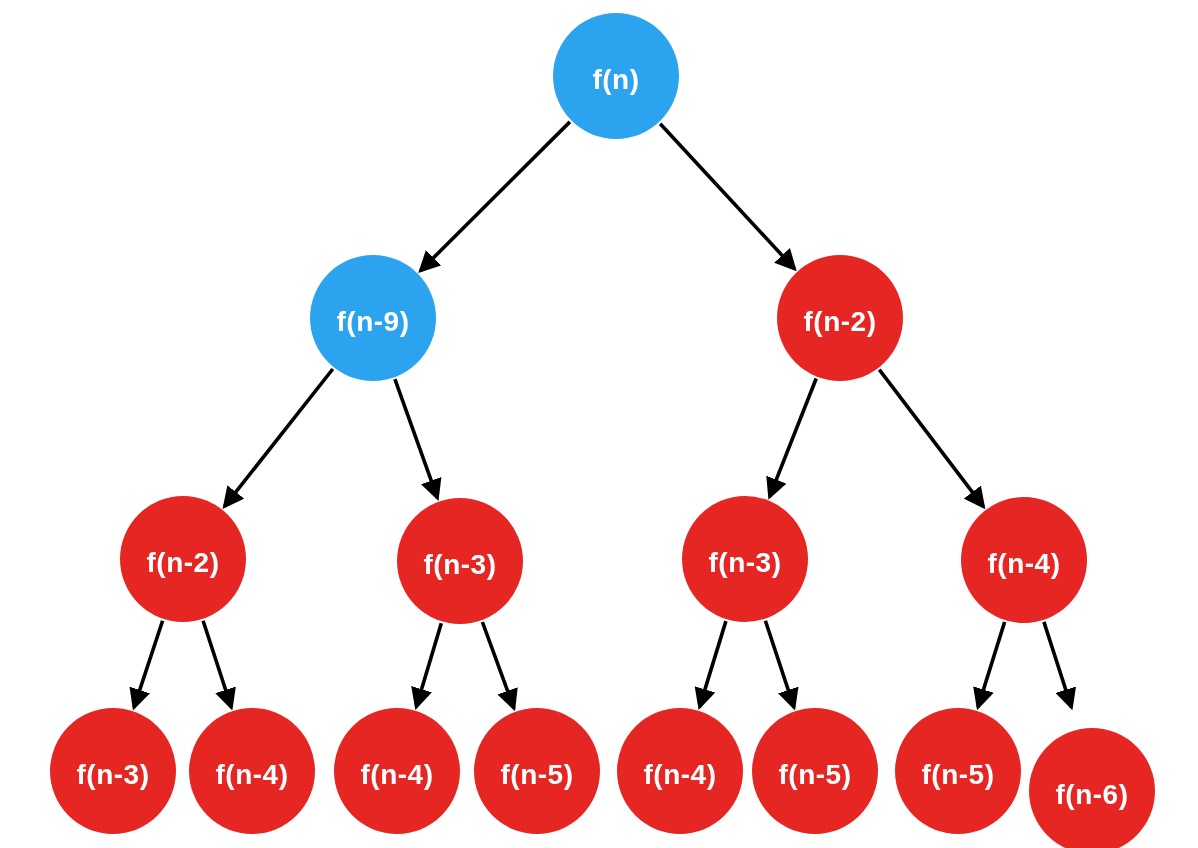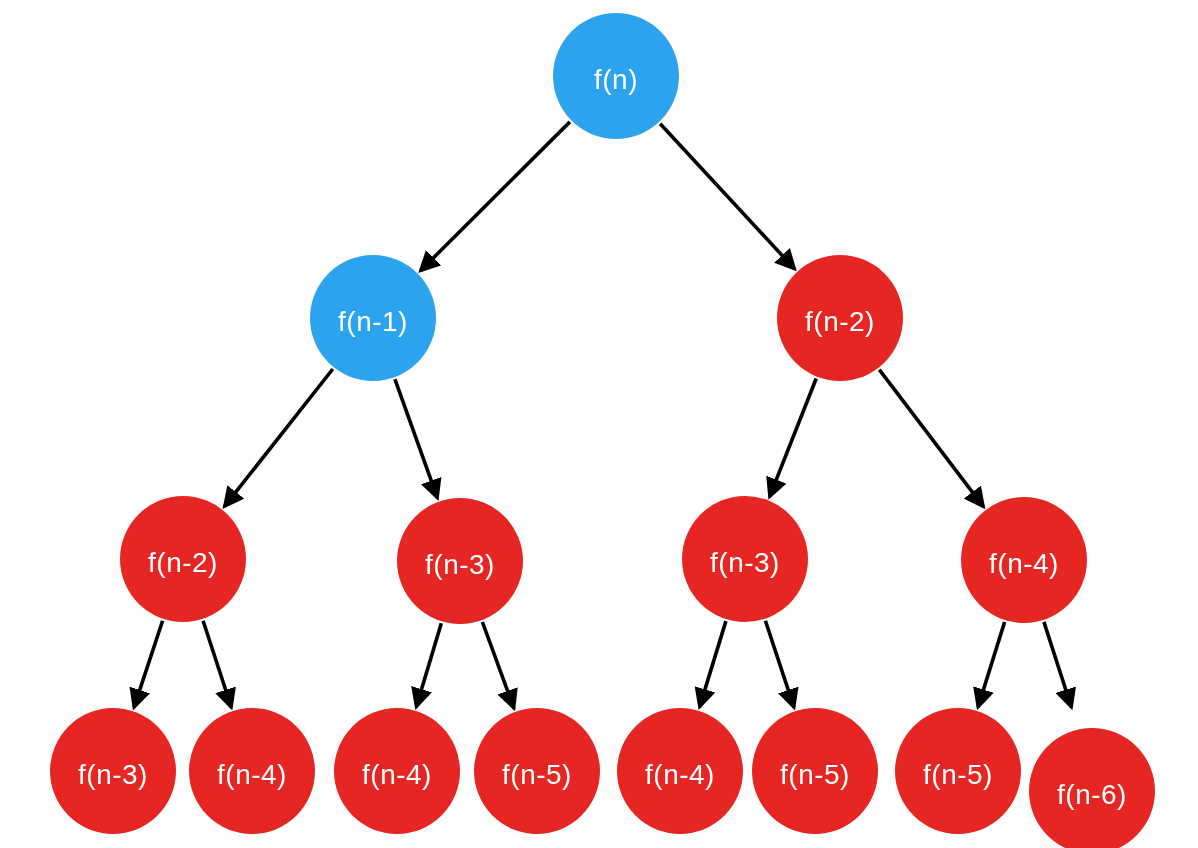--- a/index.html
+++ b/index.html
@@ -33,21 +33,21 @@
     position: absolute;
     border-radius: 50%;
     display: flex;
     align-items: center;
     justify-content: center;
   }
   .node.blue { background: var(--node-blue, #2BA3EF); }
   .node.red  { background: var(--node-red, #E52622); text-align: right; }
   .node span {
     color: var(--label-color, #ffffff);
-    font-weight: 400;
+    font-weight: 700;
     font-size: 28px;
     letter-spacing: 0.5px;
     white-space: nowrap;
     user-select: none;
     margin-top: 8px;
   }
 </style>
 </head>
 <body>
 
@@ -71,21 +71,21 @@
       <line x1="725.9" y1="621.1" x2="699.6" y2="706.9" marker-end="url(#arrowhead)"></line>
       <line x1="765.4" y1="620.7" x2="794.0" y2="707.4" marker-end="url(#arrowhead)"></line>
       <line x1="1004.6" y1="622.0" x2="978.0" y2="707.1" marker-end="url(#arrowhead)"></line>
       <line x1="1043.9" y1="621.9" x2="1071.4" y2="707.2" marker-end="url(#arrowhead)"></line>
     </svg>
   <div id="nodes-layer">
       <div class="node blue" style="left: 553px; top: 13px; width: 126px; height: 126px;">
         <span>f(n)</span>
       </div>
       <div class="node blue" style="left: 310px; top: 255px; width: 126px; height: 126px;">
-        <span>f(n-1)</span>
+        <span>f(n-9)</span>
       </div>
       <div class="node red" style="left: 777px; top: 255px; width: 126px; height: 126px;">
         <span>f(n-2)</span>
       </div>
       <div class="node red" style="left: 120px; top: 496px; width: 126px; height: 126px;">
         <span>f(n-2)</span>
       </div>
       <div class="node red" style="left: 397px; top: 498px; width: 126px; height: 126px;">
         <span>f(n-3)</span>
       </div>

